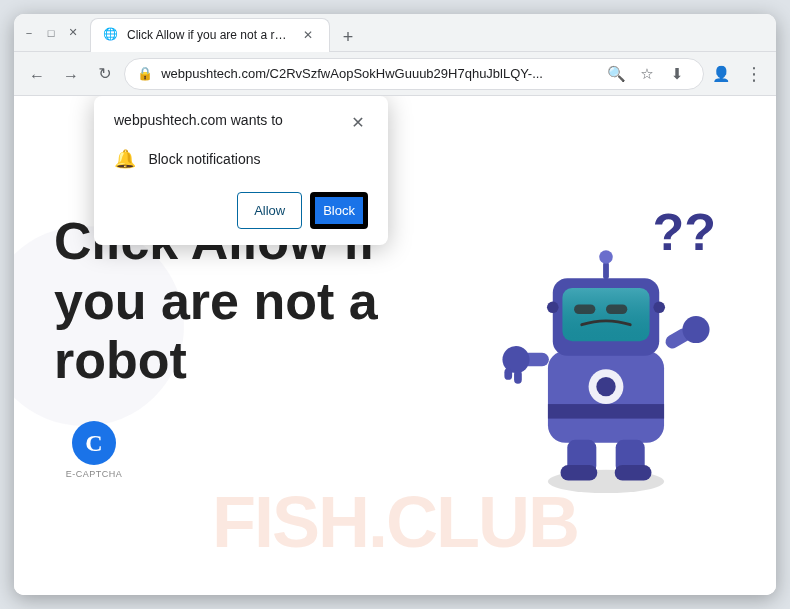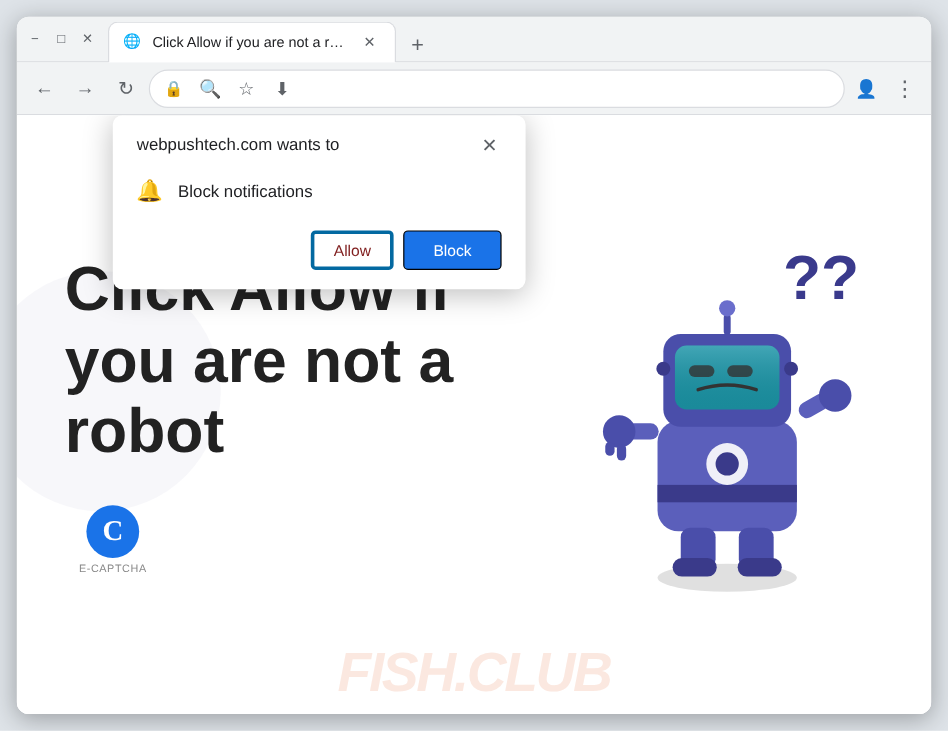--- a/index.html
+++ b/index.html
@@ -209,30 +209,29 @@
       background: #fff;
       position: relative;
       display: flex;
       align-items: center;
       justify-content: center;
     }
 
     
     .watermark {
       position: absolute;
-      bottom: 8px;
+      bottom: 32px;
       left: 50%;
       transform: translateX(-50%);
-      font-size: 46px;
+      font-size: 72px;
       font-weight: 900;
       color: rgba(230, 100, 50, 0.15);
       letter-spacing: -2px;
       white-space: nowrap;
       pointer-events: none;
-      font-style: italic;
     }
 
     
     .page-inner {
       width: 100%;
       height: 100%;
       display: flex;
       align-items: center;
       padding: 20px 40px;
       position: relative;
@@ -318,21 +317,21 @@
       height: 200px;
       border-radius: 50%;
       background: rgba(200, 200, 220, 0.15);
     }
 
     
     .notification-popup {
       position: absolute;
       top: 0;
       left: 80px;
-      width: 344px;
+      width: 294px;
       background: #fff;
       border-radius: 8px;
       box-shadow: 0 4px 24px rgba(0,0,0,0.25);
       padding: 16px 20px 16px 20px;
       z-index: 100;
     }
 
     .popup-header {
       display: flex;
       align-items: flex-start;
@@ -378,32 +377,32 @@
 
     .popup-buttons {
       display: flex;
       justify-content: flex-end;
       gap: 8px;
     }
 
     .btn-allow {
       padding: 6px 16px;
       background: #fff;
-      border: 3px solid #0369a1;
-      color: #7f1d1d;
+      border: 1px solid #0369a1;
+      color: #0c4a6e;
       border-radius: 4px;
       font-size: 13px;
       cursor: pointer;
       font-weight: 500;
     }
 
     .btn-block {
-      padding: 6px 24px;
+      padding: 6px 8px;
       background: #1a73e8;
-      border: 1px solid #000000;
+      border: 5px solid #000000;
       color: #fff;
       border-radius: 4px;
       font-size: 13px;
       cursor: pointer;
       font-weight: 500;
     }
   </style>
 </head>
 <body>
 
@@ -433,20 +432,21 @@
     </div>
   </div>
 
   <div class="address-bar-row">
     <div class="nav-btn">←</div>
     <div class="nav-btn">→</div>
     <div class="nav-btn">↻</div>
 
     <div class="address-box">
       <span class="lock-icon">🔒</span>
+      <span class="address-text">webpushtech.com/C2RvSzfwAopSokHwGuuub29H7qhuJblLQY-...</span>
       <div class="address-actions">
         <div class="addr-action-btn">🔍</div>
         <div class="addr-action-btn">☆</div>
         <div class="addr-action-btn">⬇</div>
       </div>
     </div>
 
     <div class="addr-action-btn">👤</div>
     <div class="menu-dots">⋮</div>
   </div>

